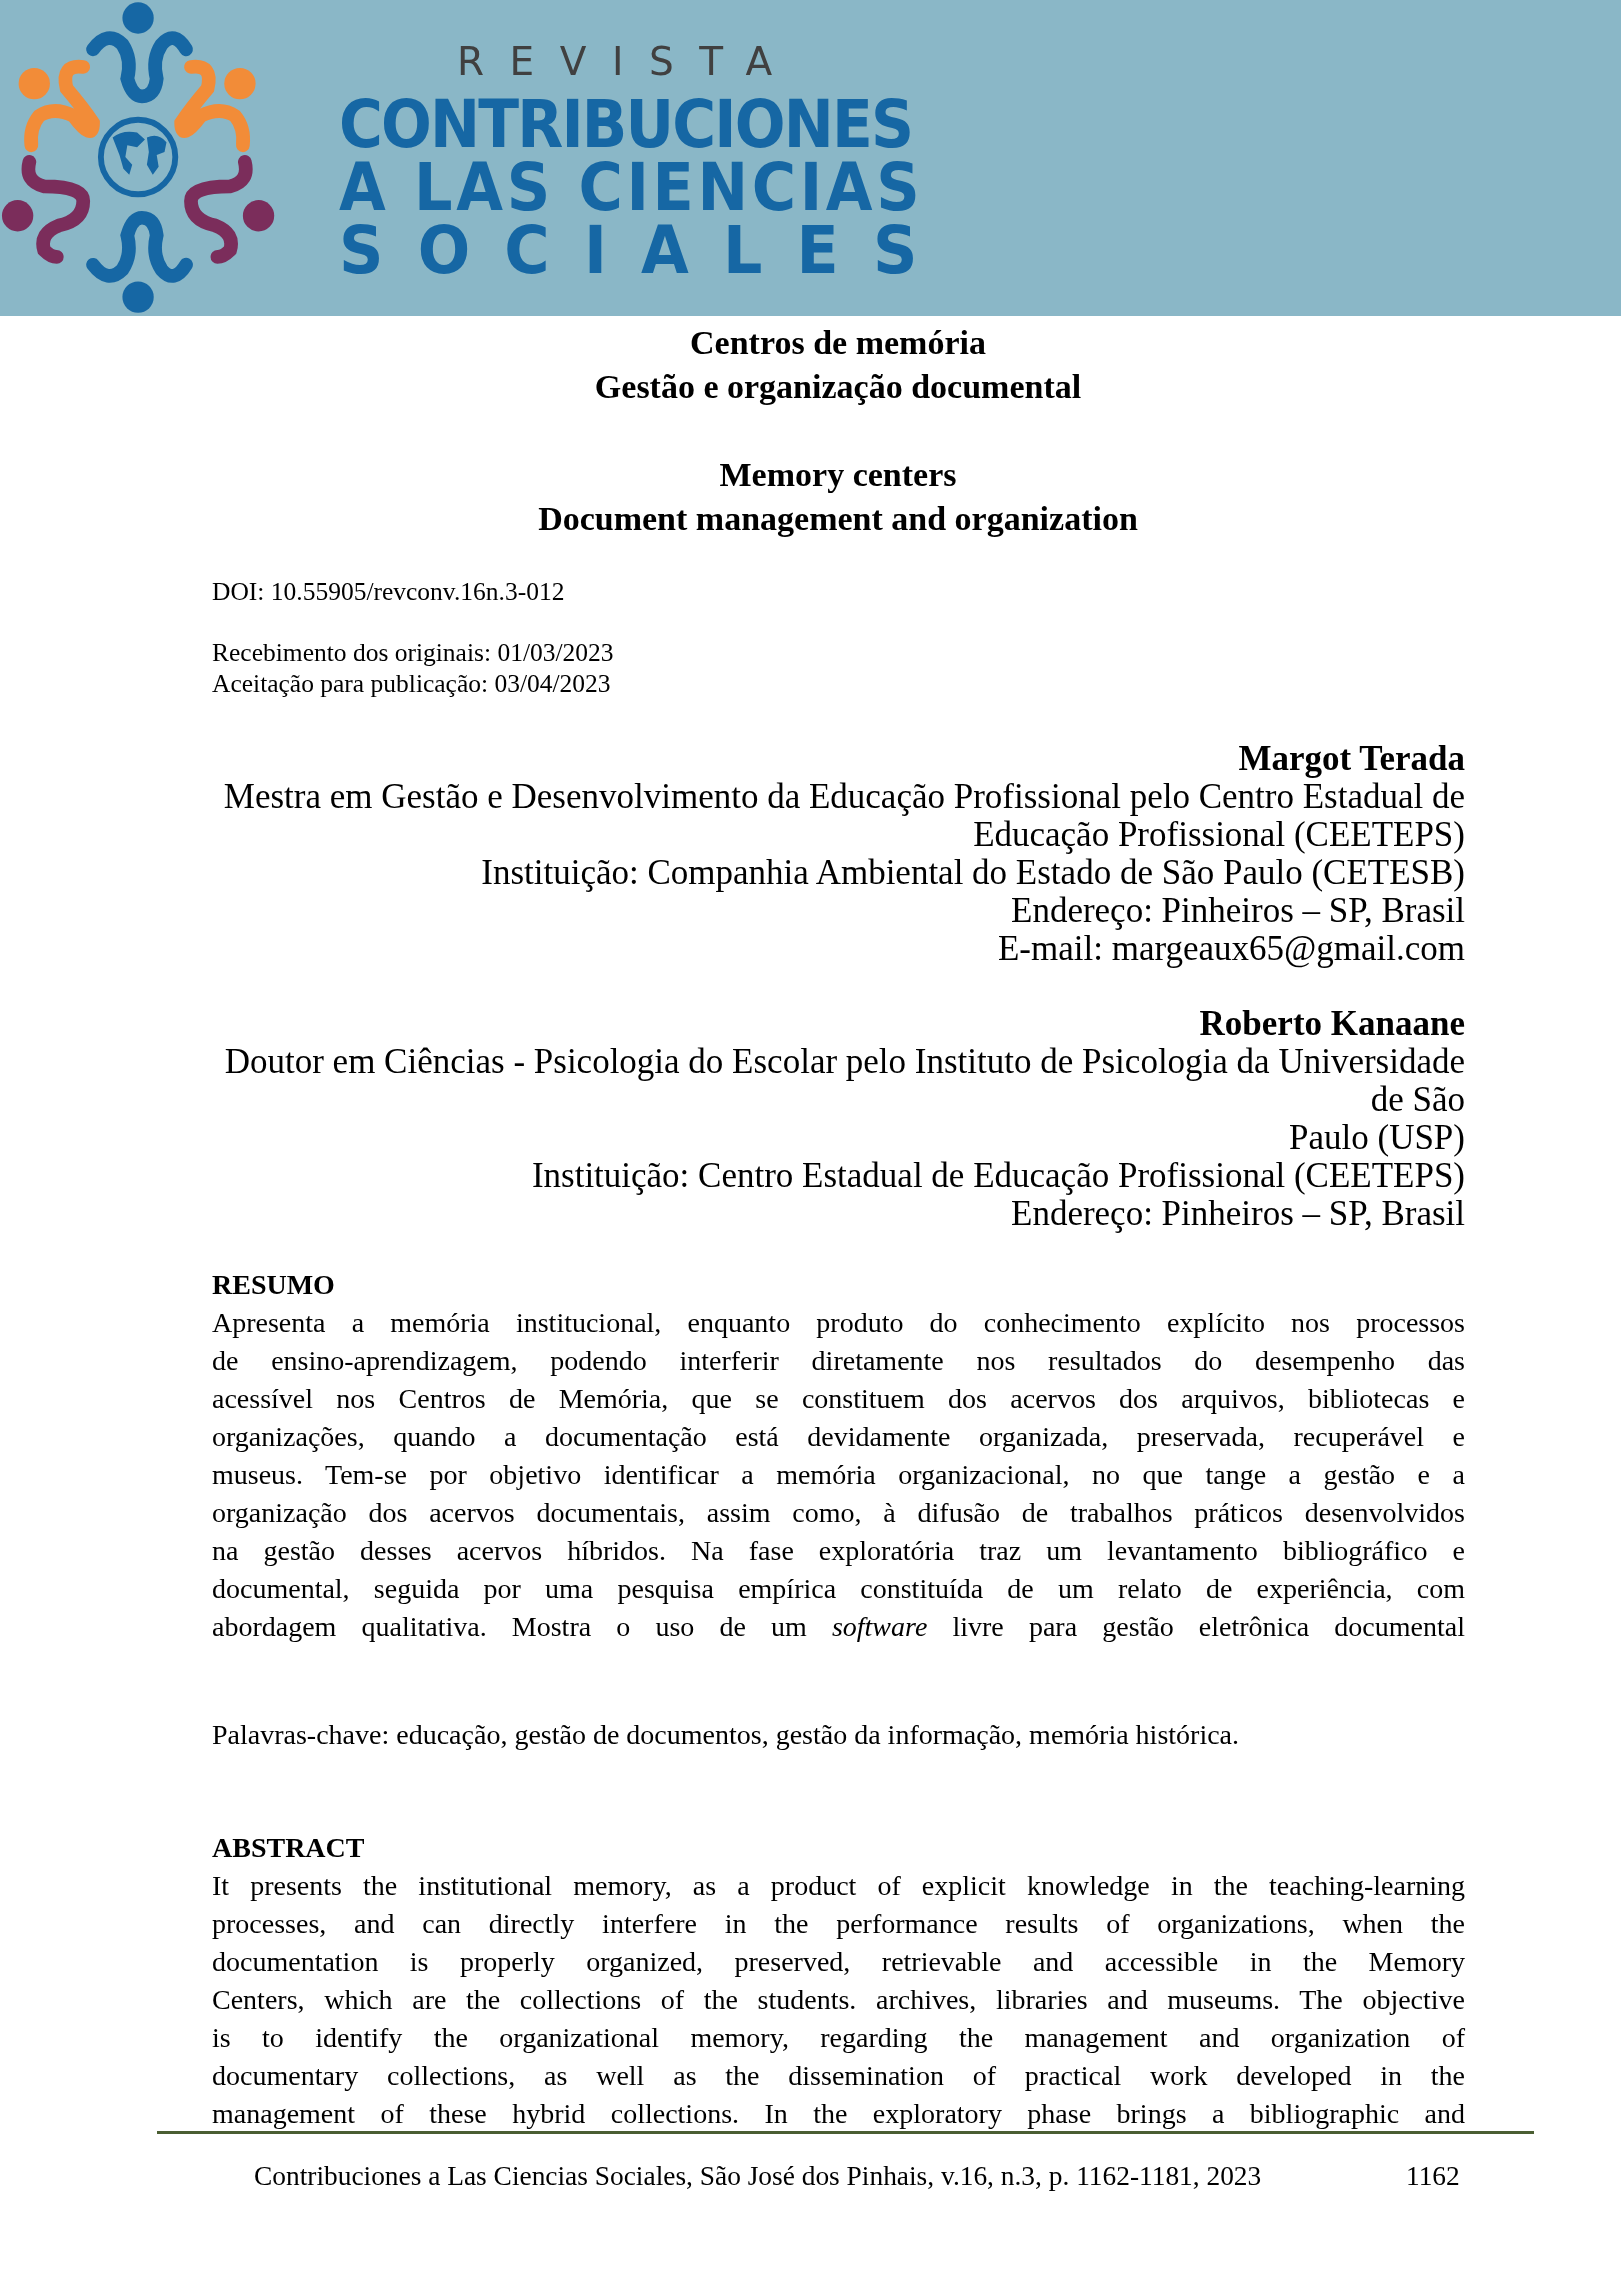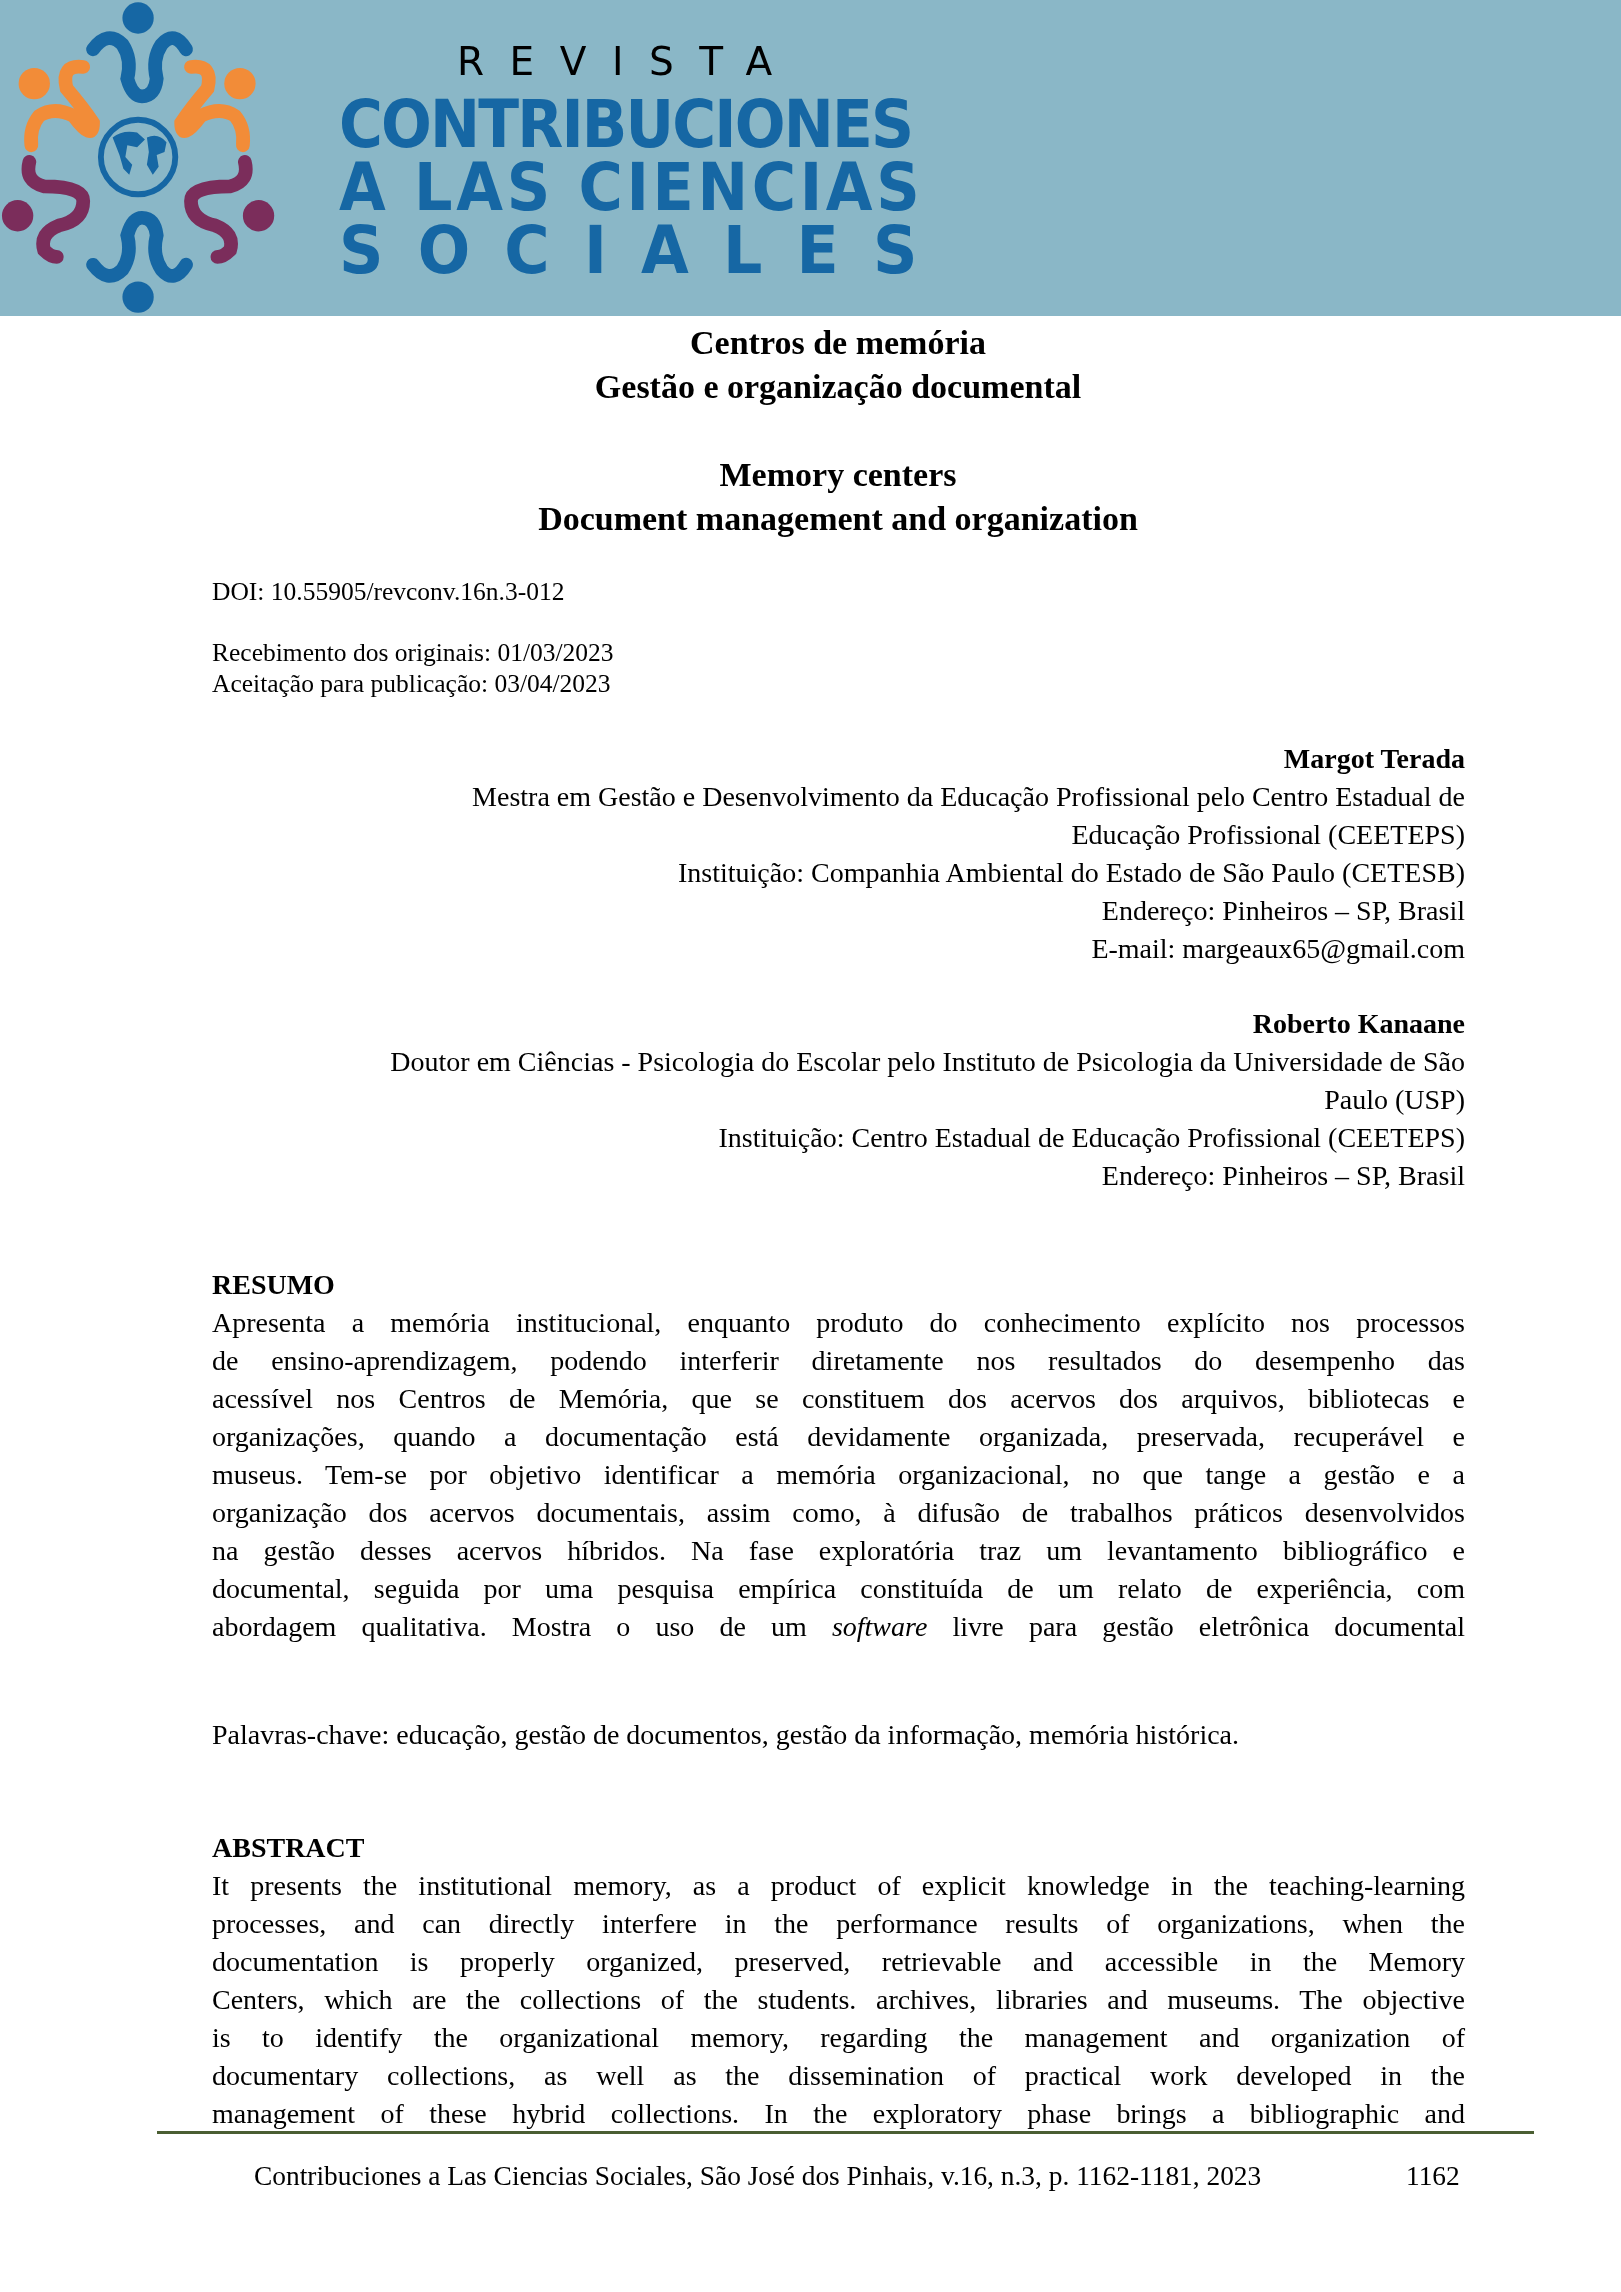--- a/index.html
+++ b/index.html
@@ -1,37 +1,37 @@
 <!DOCTYPE html>
 <html><head>
 <meta charset="utf-8">
 <style>
   html, body { margin: 0; padding: 0; background: #ffffff; }
   body { width: 1621px; height: 2293px; position: relative; overflow: hidden;
          font-family: "Liberation Serif", "DejaVu Serif", serif; color: #000; }
   .banner { position: absolute; left: 0; top: 0; width: 1621px; height: 316px; background: #8AB7C7; }
   .logo { position: absolute; left: 0; top: 0; width: 284px; height: 316px; }
   .revista { position: absolute; left: 457px; top: 39px; font-family: "DejaVu Sans", sans-serif;
-             font-size: 39px; letter-spacing: 25.5px; color: #000000; font-weight: normal; }
+             font-size: 39px; letter-spacing: 25.5px; color: #404040; font-weight: normal; }
   .brand-line { position: absolute; left: 339px; font-family: "DejaVu Sans", sans-serif; font-weight: bold;
                 color: #1667A4; font-size: 65px; line-height: 65px; white-space: nowrap; }
   .bl1 { top: 92px; letter-spacing: -2px; transform: scaleX(0.92); transform-origin: left; }
   .bl2 { top: 155px; letter-spacing: 3.9px; transform: scaleX(0.93); transform-origin: left; }
   .bl3 { top: 218px; letter-spacing: 36px; transform: scaleX(0.95); transform-origin: left; }
 
   .title { position: absolute; left: 0; width: 1676px; text-align: center; font-weight: bold;
            font-size: 34px; line-height: 44px; }
   .t1 { top: 321px; }
   .t2 { top: 453px; }
 
   .meta { position: absolute; left: 212px; font-size: 25.5px; line-height: 31px; }
   .doi { top: 576px; }
   .dates { top: 637px; }
 
-  .author { position: absolute; left: 212px; width: 1253px; text-align: right; font-size: 28px; line-height: 38px; }
+  .author { position: absolute; left: 212px; width: 1253px; text-align: right; font-size: 35px; line-height: 38px; }
   .a1 { top: 740px; }
   .a2 { top: 1005px; }
   .author .name { font-weight: bold; }
 
   .section { position: absolute; left: 212px; width: 1253px; font-size: 28px; line-height: 38px; }
   .resumo { top: 1266px; }
   .keywords { top: 1716px; }
   .abstract { top: 1829px; }
   .section .head { font-weight: bold; }
   .section .body { text-align: justify; text-align-last: left; }

